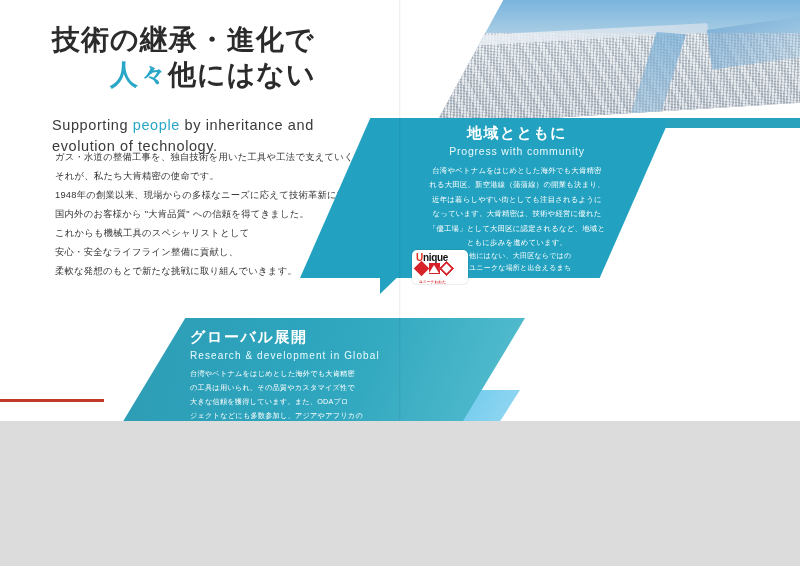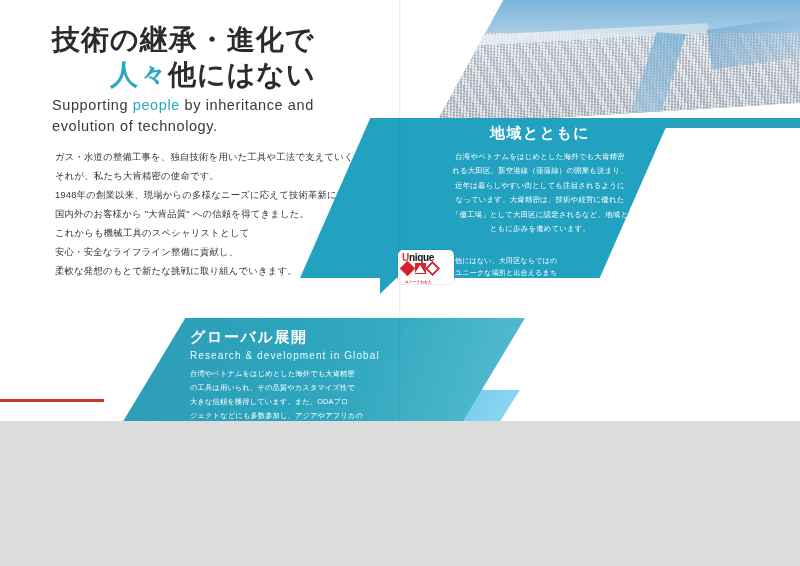--- a/index.html
+++ b/index.html
@@ -10,21 +10,21 @@
 
   
   .page-left { position:absolute; left:0; top:0; width:400px; height:566px; background:#ffffff; overflow:hidden; }
   .page-right { position:absolute; left:400px; top:0; width:400px; height:566px; background:#ffffff; overflow:hidden; }
 
   
   .headline { position:absolute; left:52px; top:22px; width:330px; }
   .h-line1 { font-size:28px; font-weight:700; color:#2b2b2b; letter-spacing:1px; line-height:1.25; }
   .h-line2 { font-size:28px; font-weight:700; color:#2b2b2b; letter-spacing:1px; line-height:1.3; margin-left:58px; }
   .h-line2 .accent { color:#2aa7c8; }
-  .sub-en { margin-top:2px; font-size:14.5px; color:#3a3a3a; line-height:1.45; letter-spacing:.6px; font-weight:400; }
+  .sub-en { margin-top:22px; font-size:14.5px; color:#3a3a3a; line-height:1.45; letter-spacing:.6px; font-weight:400; }
   .sub-en .accent { color:#2aa7c8; }
 
   .body-ja { position:absolute; left:55px; top:148px; width:330px; font-size:9.3px; color:#333; line-height:2.05; letter-spacing:.25px; }
   .body-ja div { white-space:nowrap; }
 
   
   .aerial {
     position:absolute; left:435px; top:0px; width:370px; height:125px;
     background:
       linear-gradient(to bottom, #9fc8e6 0%, #b7d6ea 18%, #cfe0ea 30%, #cdd8e0 45%, #c3ccd4 70%, #b9c2cb 100%);
@@ -49,28 +49,28 @@
   
   .aerial-strip { position:absolute; left:398px; top:118px; width:410px; height:10px;
     background:#29a3bd; clip-path:polygon(6% 0%, 100% 0%, 100% 100%, 0% 100%); }
 
   
   .teal-panel {
     position:absolute; left:300px; top:118px; width:370px; height:160px;
     background:#22a2c0;
     clip-path: polygon(19% 0%, 100% 0%, 81% 100%, 0% 100%);
   }
-  .community { position:absolute; left:415px; top:124px; width:250px; color:#fff; text-align:center; }
+  .community { position:absolute; left:392px; top:124px; width:250px; color:#fff; text-align:center; }
   .c-title { font-size:15px; font-weight:700; letter-spacing:1.4px; }
   .c-sub { font-size:10.5px; letter-spacing:.8px; margin-top:2px; color:#eaf8fb; }
   .c-body { margin-top:7px; font-size:7.4px; line-height:1.95; letter-spacing:.2px; }
   .c-body div { white-space:nowrap; }
 
   
-  .unique-wrap { position:absolute; left:398px; top:250px; width:200px; display:flex; align-items:center; gap:1px; }
+  .unique-wrap { position:absolute; left:412px; top:250px; width:200px; display:flex; align-items:flex-start; gap:1px; }
   .unique-logo { position:relative; width:56px; height:34px; background:#fff; border-radius:5px; flex:none;
     box-shadow:0 0 0 1px rgba(0,0,0,.07); }
   .u-word { position:absolute; left:4px; top:1.5px; font-size:10px; font-weight:800; color:#111; letter-spacing:-.3px; }
   .u-word i { color:#e03020; font-style:normal; }
   .u-shapes { position:absolute; left:4px; top:13px; display:flex; gap:1.5px; align-items:center; }
   .u-dia { width:11px; height:11px; background:#d8222a; transform:rotate(45deg); }
   .u-dia.w { background:#fff; box-shadow:inset 0 0 0 2px #d8222a; }
   .u-sq { width:11px; height:11px; background:#d8222a; }
   .u-arrow { position:absolute; left:0; top:0; width:0; height:0; border-left:5px solid transparent;
              border-right:5px solid transparent; border-bottom:8px solid #fff; }
@@ -197,20 +197,21 @@
     <div class="river"></div>
     <div class="bay2"></div>
   </div>
   <div class="aerial-strip"></div>
 
   <div class="teal-panel"></div>
   <div class="teal-small"></div>
 
   <div class="community">
     <div class="c-title">地域とともに</div>
+    <div class="c-sub">Progress with community</div>
     <div class="c-body">
       <div>台湾やベトナムをはじめとした海外でも大肯精密</div>
       <div>れる大田区。新空港線（蒲蒲線）の開業も決まり、</div>
       <div>近年は暮らしやすい街としても注目されるように</div>
       <div>なっています。大肯精密は、技術や経営に優れた</div>
       <div>「優工場」として大田区に認定されるなど、地域と</div>
       <div>ともに歩みを進めています。</div>
     </div>
   </div>
 

